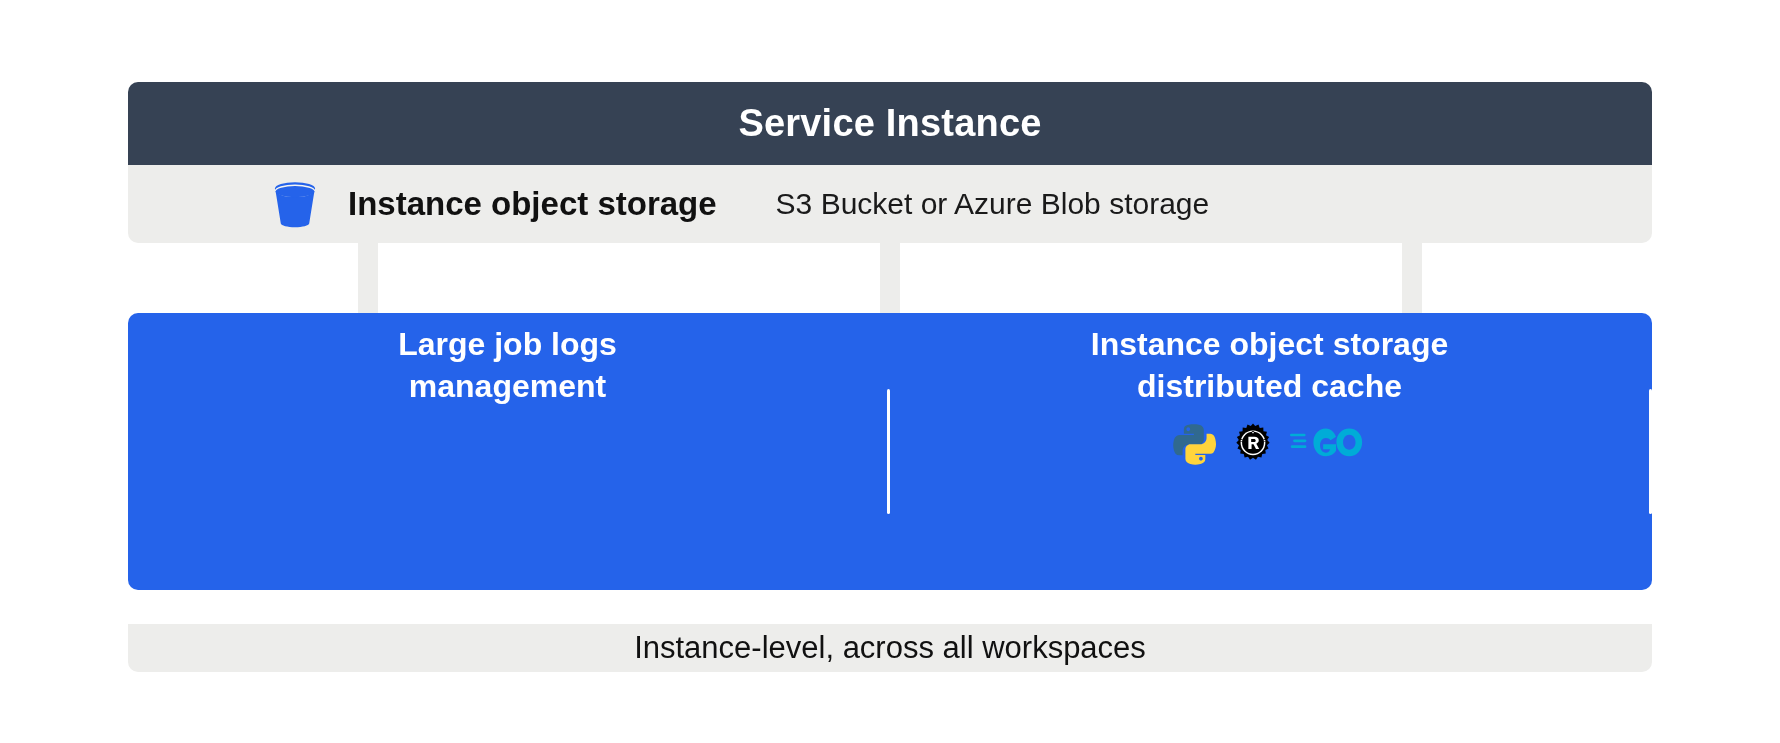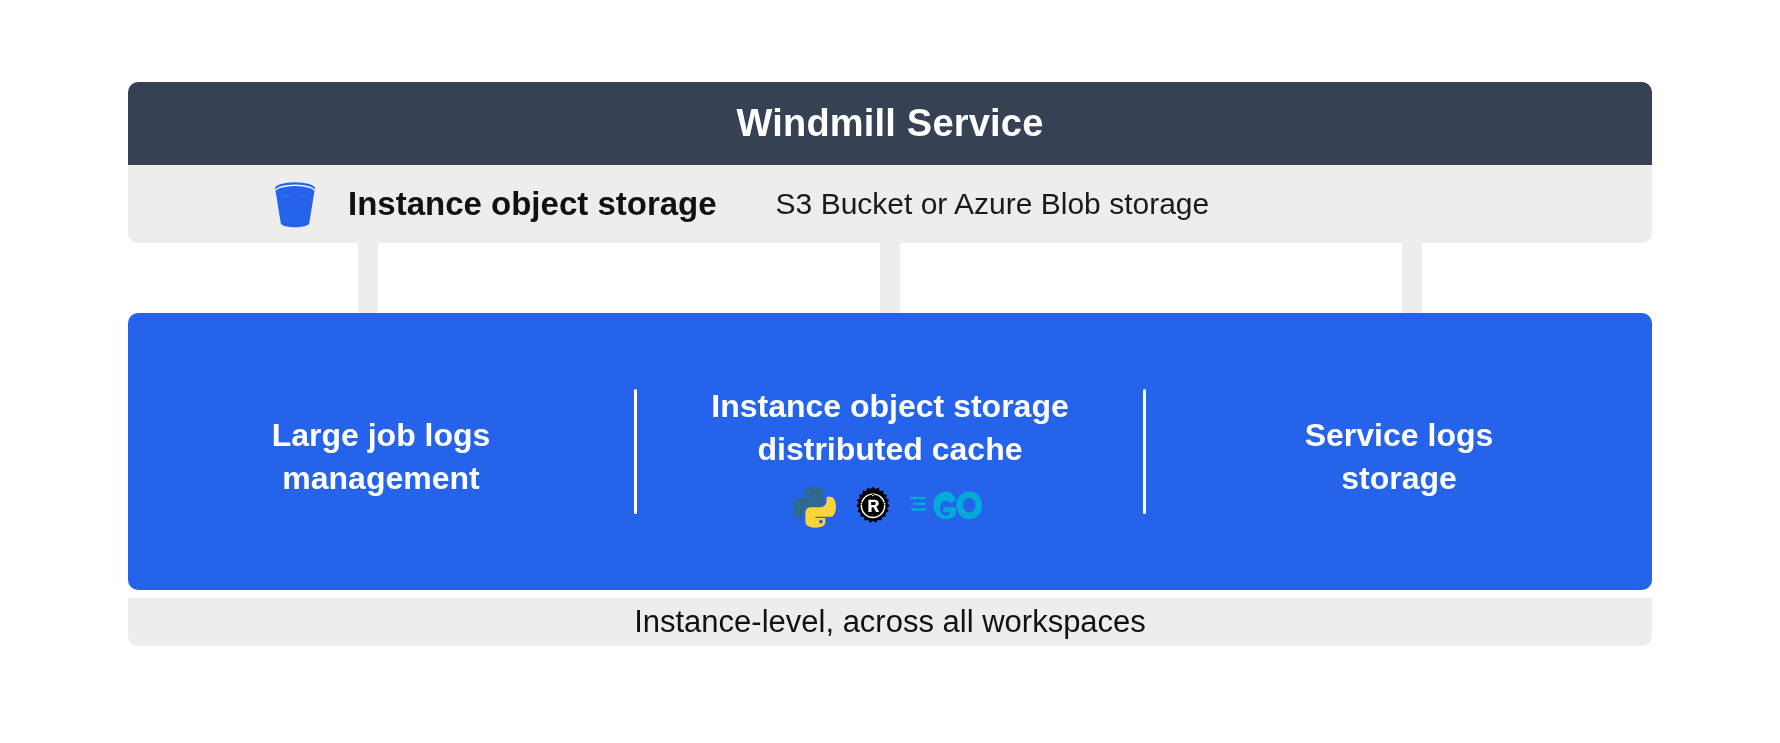--- a/index.html
+++ b/index.html
@@ -90,21 +90,21 @@
   .blue-panel {
     position: absolute;
     left: 128px;
     top: 313px;
     width: 1524px;
     height: 277px;
     background: #2563ea;
     border-radius: 10px;
     display: flex;
     flex-direction: row;
-    align-items: center;
+    align-items: flex-start;
   }
   .col {
     flex: 1 1 0;
     position: relative;
     display: flex;
     flex-direction: column;
     align-items: center;
     justify-content: center;
     padding-top: 10px;
     box-sizing: border-box;
@@ -132,21 +132,21 @@
     align-items: center;
     gap: 16px;
     margin-top: 14px;
   }
   .lang-icon { display: block; }
 
   
   .footer-bar {
     position: absolute;
     left: 128px;
-    top: 598px;
+    top: 624px;
     width: 1524px;
     height: 48px;
     background: #ededeb;
     border-bottom-left-radius: 10px;
     border-bottom-right-radius: 10px;
     display: flex;
     align-items: center;
     justify-content: center;
   }
   .footer-text {
@@ -156,21 +156,21 @@
   }
 </style>
 </head>
 <body>
 
 <div class="canvas">
 
   <div class="top-card">
 
     <div class="instance-header">
-      <div class="instance-header-title">Windmill Service</div>
+      <div class="instance-header-title">Service Instance</div>
     </div>
 
     <div class="storage-row">
       <span class="bucket-icon-wrap">
         <svg class="bucket-icon" viewBox="0 0 54 54" xmlns="http://www.w3.org/2000/svg">
           <ellipse cx="27" cy="11.5" rx="20" ry="6.2" fill="#2563ea"></ellipse>
           <ellipse cx="27" cy="13.6" rx="20" ry="6.2" fill="#f4f4f2"></ellipse>
           <path d="M7.6 14.2 C9 14.2 10 20 27 20 C44 20 45 14.2 46.4 14.2 L41.2 46.5 C40.8 48.6 34.6 50.2 27 50.2 C19.4 50.2 13.2 48.6 12.8 46.5 Z" fill="#2563ea"></path>
           <ellipse cx="27" cy="14.6" rx="19.4" ry="5.6" fill="#2563ea"></ellipse>
         </svg>
@@ -246,24 +246,20 @@
               <path d="M152 13c-19 0-33 15-33 35s14 36 33 36 33-16 33-36-14-35-33-35zm0 54c-9 0-16-8-16-19s7-19 16-19 16 8 16 19-7 19-16 19z"></path>
             </g>
           </svg>
         </span>
 
       </div>
     </div>
 
     <div class="divider"></div>
 
-    <div class="col">
-      <div class="col-title">Service logs
-storage</div>
-    </div>
 
   </div>
 
   <div class="footer-bar">
     <div class="footer-text">Instance-level, across all workspaces</div>
   </div>
 
 </div>
 
 </body></html>

